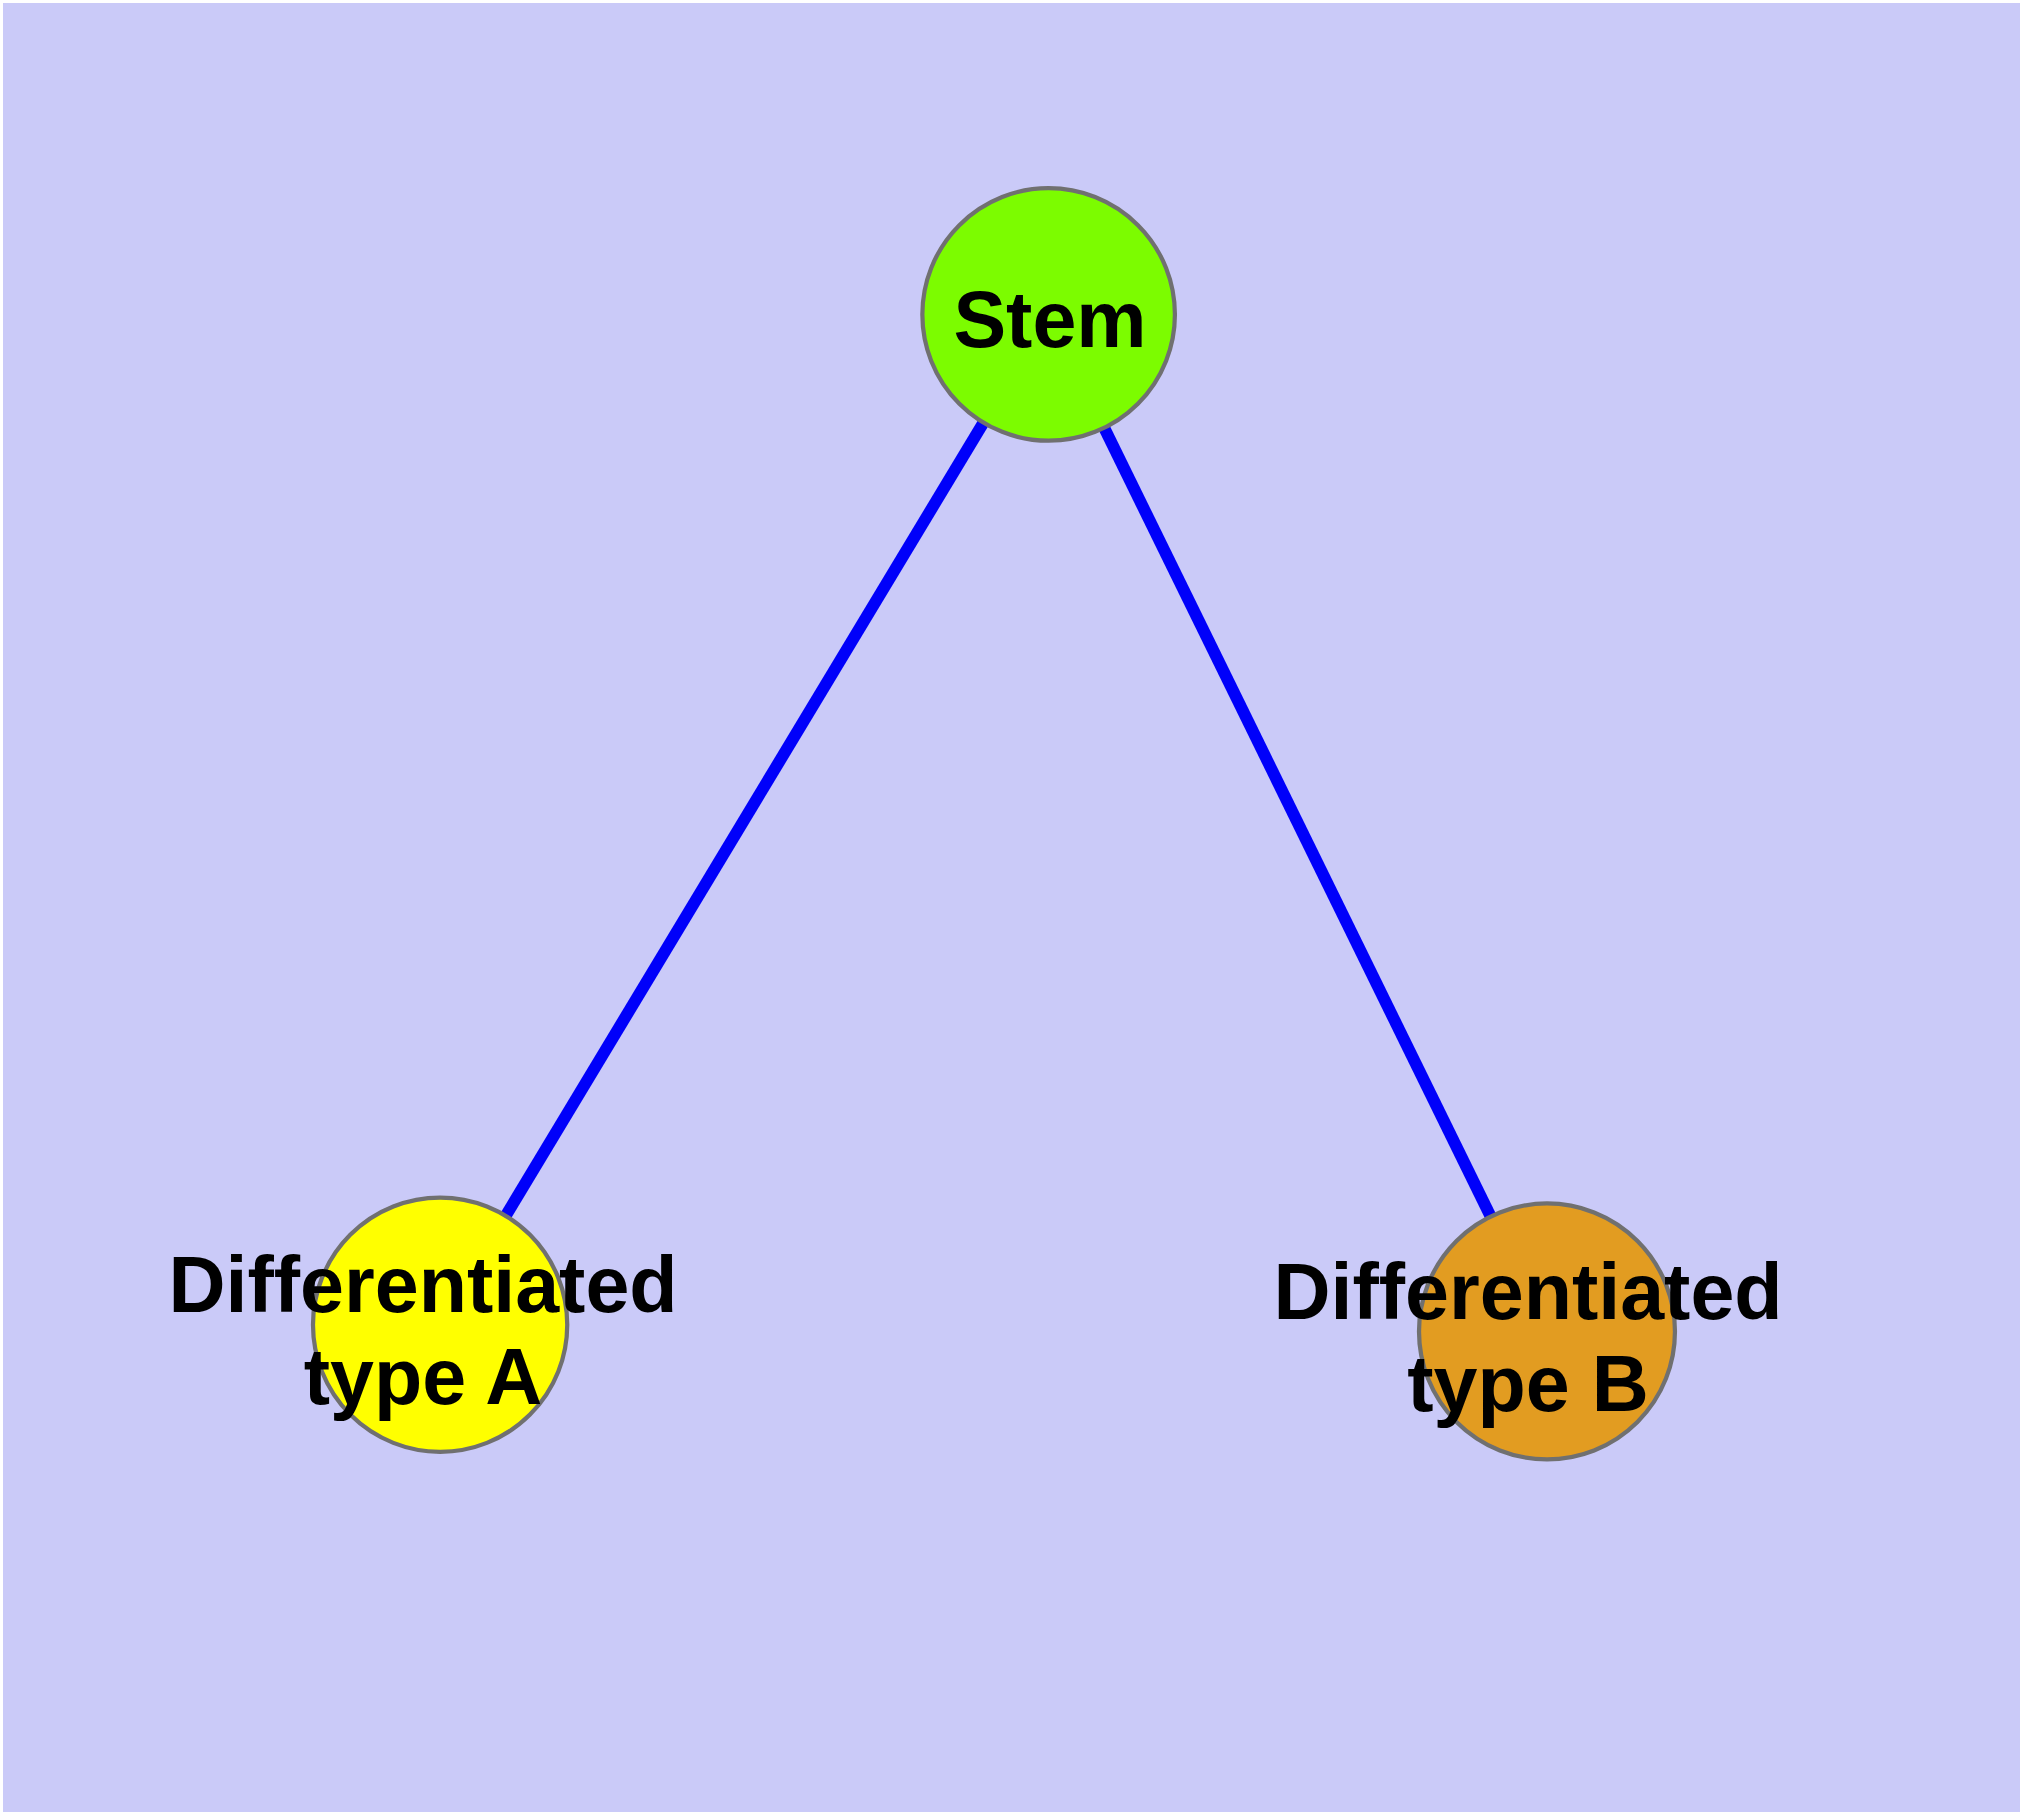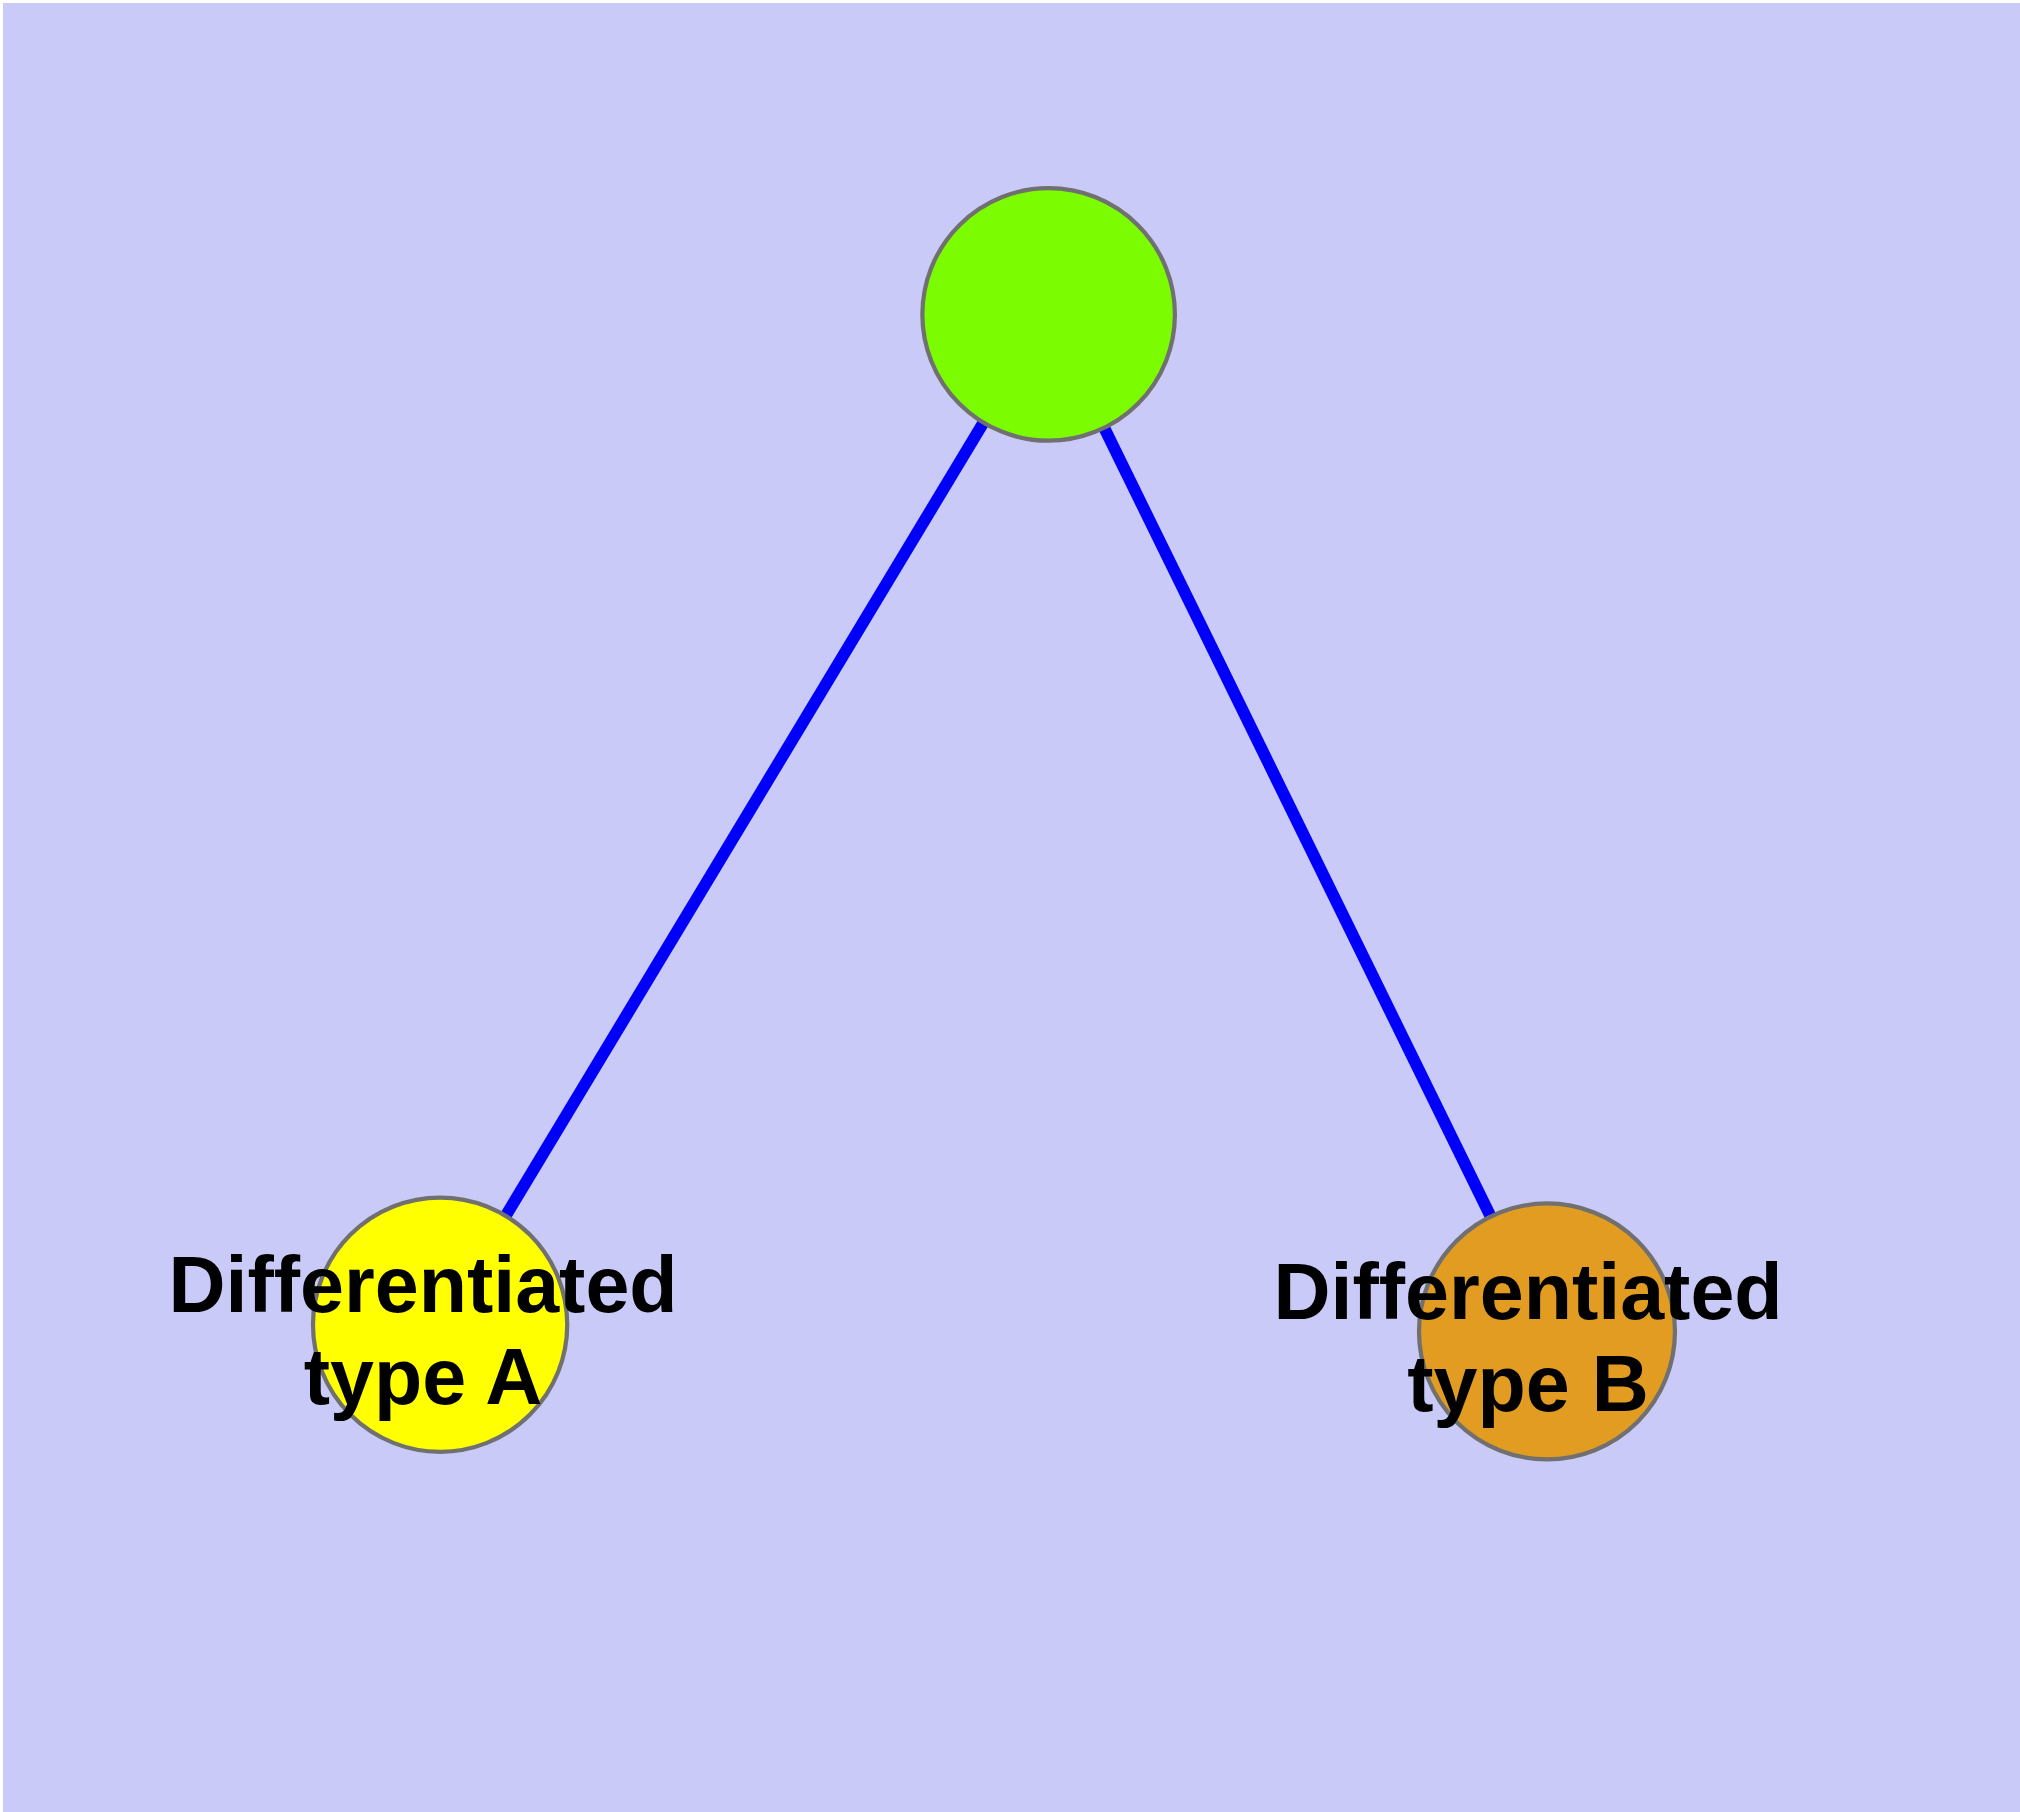--- a/index.html
+++ b/index.html
@@ -58,19 +58,20 @@
 <div class="canvas">
   <div class="plot" style="background: rgb(202, 202, 248);"></div>
   <svg class="graph" id="graph-svg" viewBox="0 0 2384 2138">
       <line x1="1237" y1="371" x2="519" y2="1563" stroke="#0000fa" stroke-width="14"></line>
       <line x1="1237" y1="371" x2="1825" y2="1571" stroke="#0000fa" stroke-width="14"></line>
       <circle cx="1237" cy="371" r="149" fill="#7cfc00" stroke="#707070" stroke-width="5"></circle>
       <circle cx="519" cy="1563" r="150" fill="#ffff00" stroke="#707070" stroke-width="5"></circle>
       <circle cx="1825" cy="1571" r="151" fill="#e29c21" stroke="#707070" stroke-width="5"></circle>
     </svg>
   <div class="labels" id="labels">
+      <div class="node-label" style="left: 1050px; top: 320px; color: rgb(0, 0, 0);">Stem</div>
       <div class="node-label" style="left: 423px; top: 1331px; color: rgb(0, 0, 0);">Differentiated
 type A</div>
       <div class="node-label" style="left: 1528px; top: 1338px; color: rgb(0, 0, 0);">Differentiated
 type B</div>
     </div>
 </div>
 
 
 </body></html>

